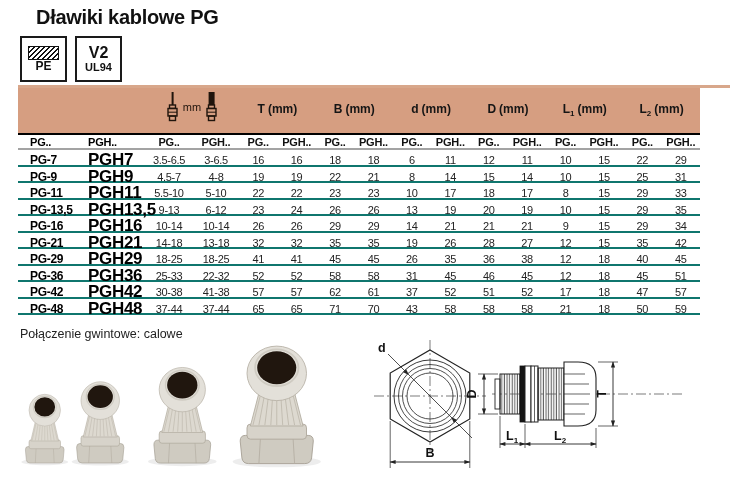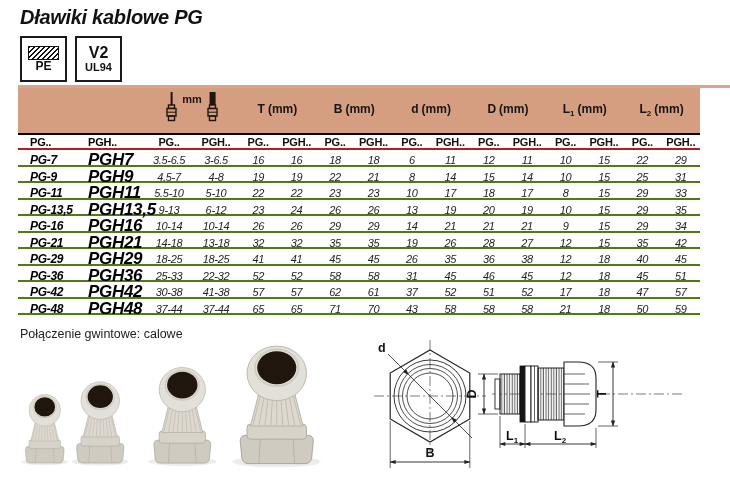--- a/index.html
+++ b/index.html
@@ -1,46 +1,46 @@
 <!DOCTYPE html>
 <html><head>
 <meta charset="utf-8">
 <style>
   html,body{margin:0;padding:0;}
   body{
     width:730px;height:484px;position:relative;overflow:hidden;background:#fff;
     font-family:"Liberation Sans","DejaVu Sans",sans-serif;color:#111;
   }
   
-  .title{position:absolute;left:20px;top:6px;font-size:20px;font-weight:bold;letter-spacing:-0.3px;font-style:italic;}
+  .title{position:absolute;left:36px;top:6px;font-size:20px;font-weight:bold;letter-spacing:-0.3px;}
   .badges{position:absolute;left:20px;top:36px;display:flex;gap:8px;}
   .badge{width:47px;height:46px;box-sizing:border-box;border:2px solid #1a1a1a;background:#fff;
     display:flex;flex-direction:column;align-items:center;justify-content:center;line-height:1.05;}
   .hatch{width:31px;height:14px;border:1px solid #111;box-sizing:border-box;
     background:repeating-linear-gradient(315deg,#111 0,#111 1px,#fff 1px,#fff 3.5px);}
   .b-big{font-size:16px;font-weight:bold;}
   .b-mid{font-size:11px;font-weight:bold;}
   .b-small{font-size:12px;font-weight:bold;}
   .b-tiny{font-size:6.5px;font-weight:bold;letter-spacing:-0.2px;margin-top:1px;}
   .ta-row{display:flex;align-items:center;gap:2px;}
   
   .band-line{position:absolute;left:18px;top:85px;width:712px;height:3px;background:#d8a78b;}
   .table{position:absolute;left:18px;top:88px;width:682px;}
   :root{--cols:62px 65px 48px 46px repeat(12,1fr);}
   .thead{height:45px;background:#d69e81;display:grid;grid-template-columns:var(--cols);align-items:center;}
   .ghead{font-size:12px;font-weight:bold;text-align:center;color:#151515;}
   .g2{grid-column:span 2;}
   .ghead sub{font-size:8px;}
   .unit{margin-left:3px;}
   .mmgrp{display:flex;justify-content:center;align-items:flex-start;gap:3px;height:40px;margin-top:3px;}
-  .mmlbl{font-size:11px;font-weight:bold;margin-top:1px;color:#20140c;}
+  .mmlbl{font-size:11px;font-weight:normal;margin-top:9px;color:#20140c;}
   .subhead{display:grid;grid-template-columns:var(--cols);height:13px;align-items:center;
-    border-top:2px solid #000;border-bottom:2px solid #b91c1c;background:#fff;}
+    border-top:2px solid #000;border-bottom:2px solid #a3a3a3;background:#fff;}
   .sh{font-size:11px;font-weight:bold;text-align:center;letter-spacing:-0.2px;}
-  .trow{display:grid;grid-template-columns:var(--cols);height:14.5px;align-items:center;border-bottom:2px solid #4d7c0f;font-style:italic;}
+  .trow{display:grid;grid-template-columns:var(--cols);height:14.5px;align-items:center;border-bottom:2px solid #0f766e;}
   .c{font-size:11px;text-align:center;color:#242424;letter-spacing:-0.3px;white-space:nowrap;}
   .n1{font-weight:bold;font-size:12px;color:#000;text-align:left;padding-left:12px;}
   .n2{font-weight:bold;font-size:17px;color:#000;text-align:left;padding-left:8px;}
   .sh.n1,.sh.n2{font-size:11px;}
   .note{position:absolute;left:20px;top:327px;font-size:12.5px;color:#222;}
   
   .photo{position:absolute;left:8px;top:342px;width:355px;height:138px;}
   .diagram{position:absolute;left:368px;top:336px;width:337px;height:146px;}
   .dimtxt{font-size:12.5px;font-weight:bold;fill:#111;font-family:"Liberation Sans","DejaVu Sans",sans-serif;}
   .dimsub{font-size:8px;font-weight:bold;}

